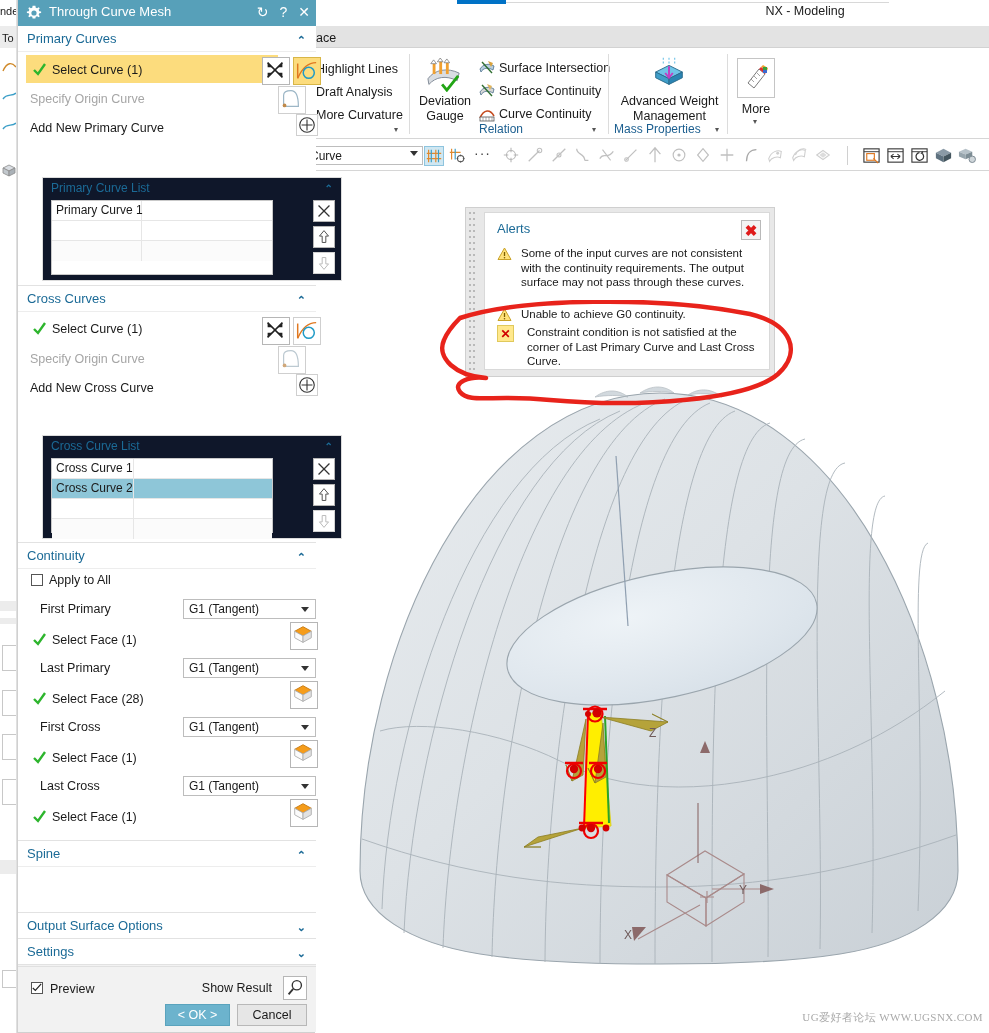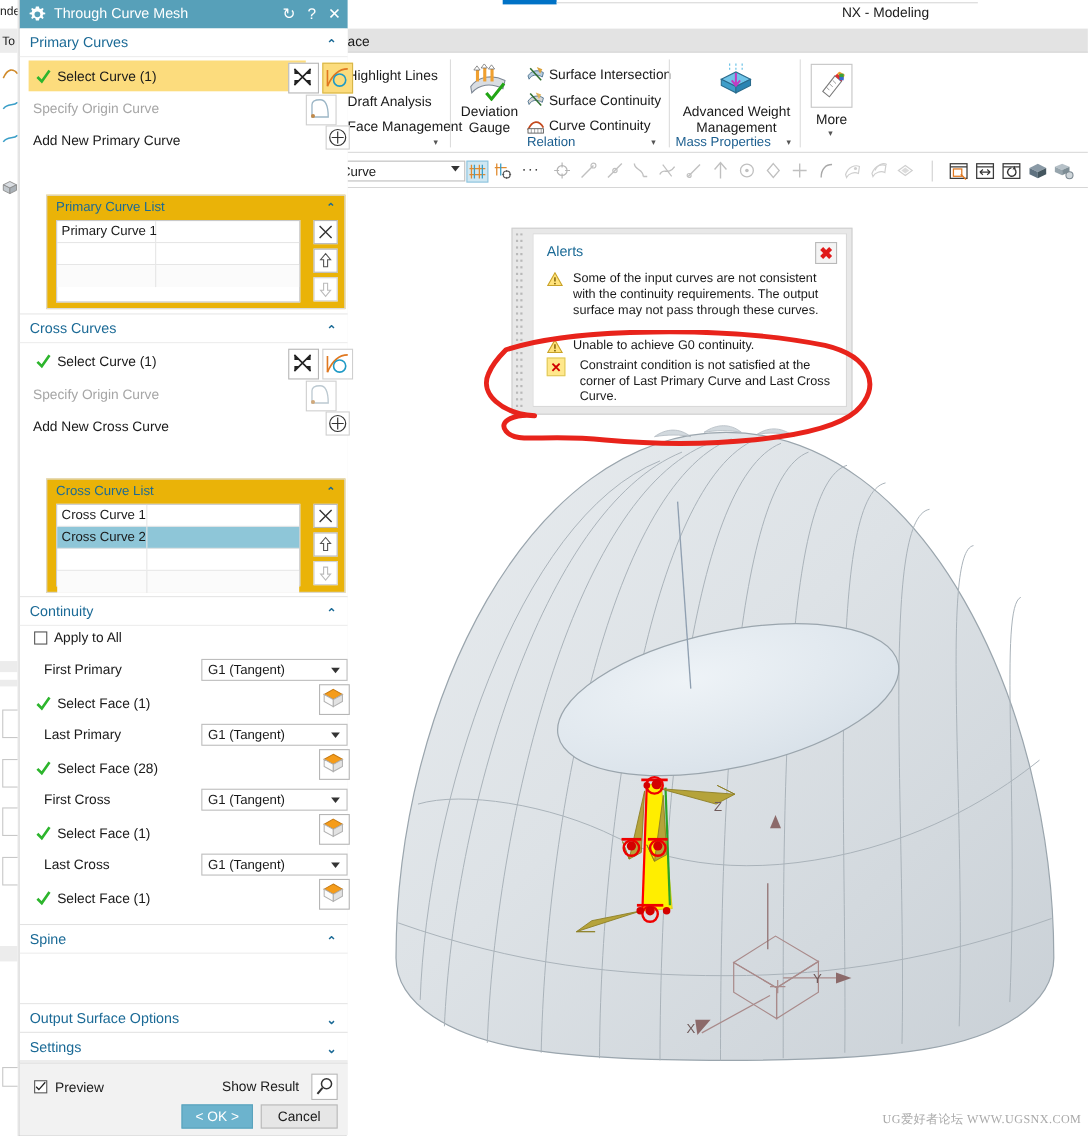--- a/index.html
+++ b/index.html
@@ -201,21 +201,21 @@
 
   .ibtn {
     position:absolute; width:28px; height:28px; border:1px solid #b6b6b6;
     background:#ffffff;
   }
   .ibtn.active { background:#fcdc7d; border-color:#d8b647; }
   .ibtn.plain { border:1px solid #cfcfcf; }
 
   
   .lgrp {
-    position:absolute; left:24px; width:272px; background:#eab308;
+    position:absolute; left:24px; width:300px; background:#0f172a;
     border:1px solid #dcdcdc;
   }
   .lgrp-hd { position:relative; height:21px; }
   .lgrp-hd .t {
     position:absolute; left:8px; top:3px; font-size:12px; color:#1b6a96;
   }
   .lgrp-hd .chev {
     position:absolute; right:8px; top:5px; color:#1b6a96; font-size:10px;
     font-weight:bold;
   }
@@ -319,21 +319,21 @@
   <div class="app-title">NX - Modeling</div>
 
   <div class="ribbon-band"></div>
   <div class="ribbon-band-label">ace</div>
 
   <div class="ribbon-body">
 
     <div class="rgroup" style="left:312px; width:100px;">
       <div class="rg-item" style="left:4px; top:14px;">Highlight Lines</div>
       <div class="rg-item" style="left:4px; top:37px;">Draft Analysis</div>
-      <div class="rg-item" style="left:4px; top:60px;">Face Management</div>
+      <div class="rg-item" style="left:4px; top:60px;">More Curvature</div>
       <div class="rg-caret" style="left:82px;">▾</div>
     </div>
     <div class="rgroup-sep" style="left:409px;"></div>
 
     <div class="rgroup" style="left:415px; width:60px;">
       <svg class="rg-icon-lg" style="left:10px; top:10px;" viewBox="0 0 40 36">
         <path d="M3 22 C10 12, 24 10, 36 16 L34 24 C22 18, 11 20, 4 28 Z" fill="#d9dde2" stroke="#7d8794" stroke-width="1"></path>
         <rect x="8" y="6" width="3" height="11" fill="#f0a030"></rect>
         <rect x="15" y="3" width="3" height="14" fill="#f0a030"></rect>
         <rect x="22" y="5" width="3" height="12" fill="#f0a030"></rect>

